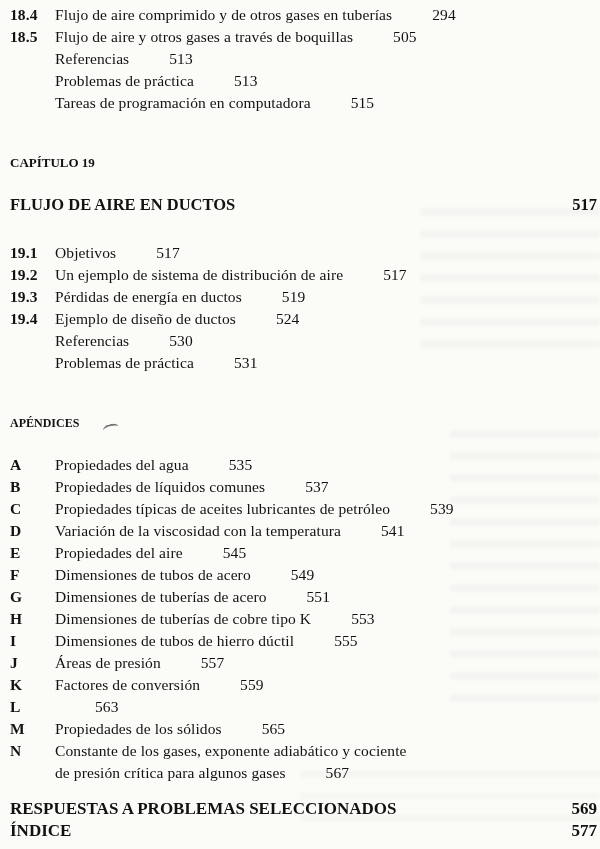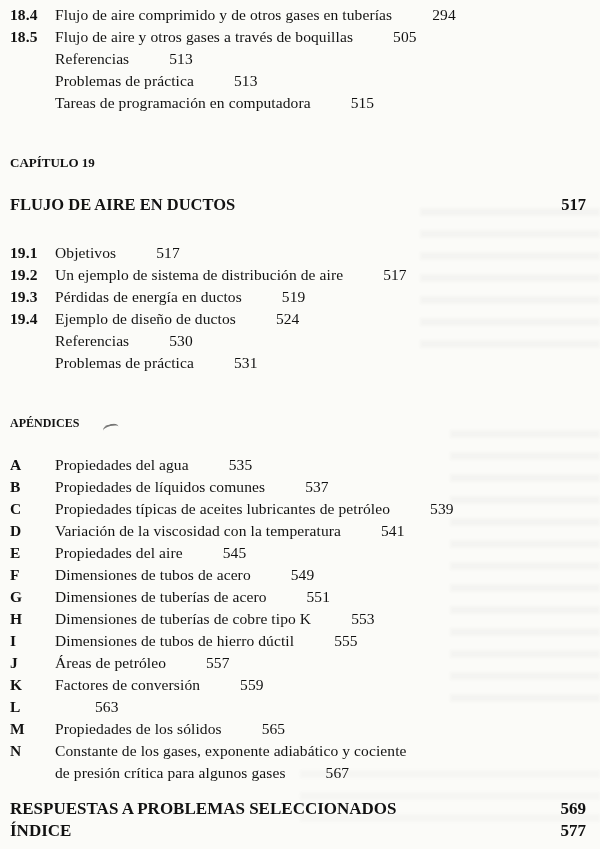--- a/index.html
+++ b/index.html
@@ -7,21 +7,21 @@
     width:600px;height:849px;
     background:#fbfbf8;
     font-family:"Liberation Serif","DejaVu Serif",serif;
     color:#121212;
     overflow:hidden;
   }
   .page{
     position:relative;
     width:600px;height:792px;
     box-sizing:border-box;
-    padding:4px 14px 0 10px;
+    padding:4px 3px 0 10px;
   }
   .row{
     display:flex;
     align-items:baseline;
     line-height:22px;
     font-size:15.5px;
     letter-spacing:0.1px;
   }
   .num{width:45px;flex:none;font-weight:700;}
   .entry-title{white-space:nowrap;}
@@ -179,21 +179,21 @@
       <span class="entry-title">Dimensiones de tuberías de cobre tipo K</span>
       <span class="pgnum">553</span>
     </div>
     <div class="row">
       <span class="num">I</span>
       <span class="entry-title">Dimensiones de tubos de hierro dúctil</span>
       <span class="pgnum">555</span>
     </div>
     <div class="row">
       <span class="num">J</span>
-      <span class="entry-title">Áreas de petróleo</span>
+      <span class="entry-title">Áreas de presión</span>
       <span class="pgnum">557</span>
     </div>
     <div class="row">
       <span class="num">K</span>
       <span class="entry-title">Factores de conversión</span>
       <span class="pgnum">559</span>
     </div>
     <div class="row">
       <span class="num">L</span>
       <span class="pgnum">563</span>

